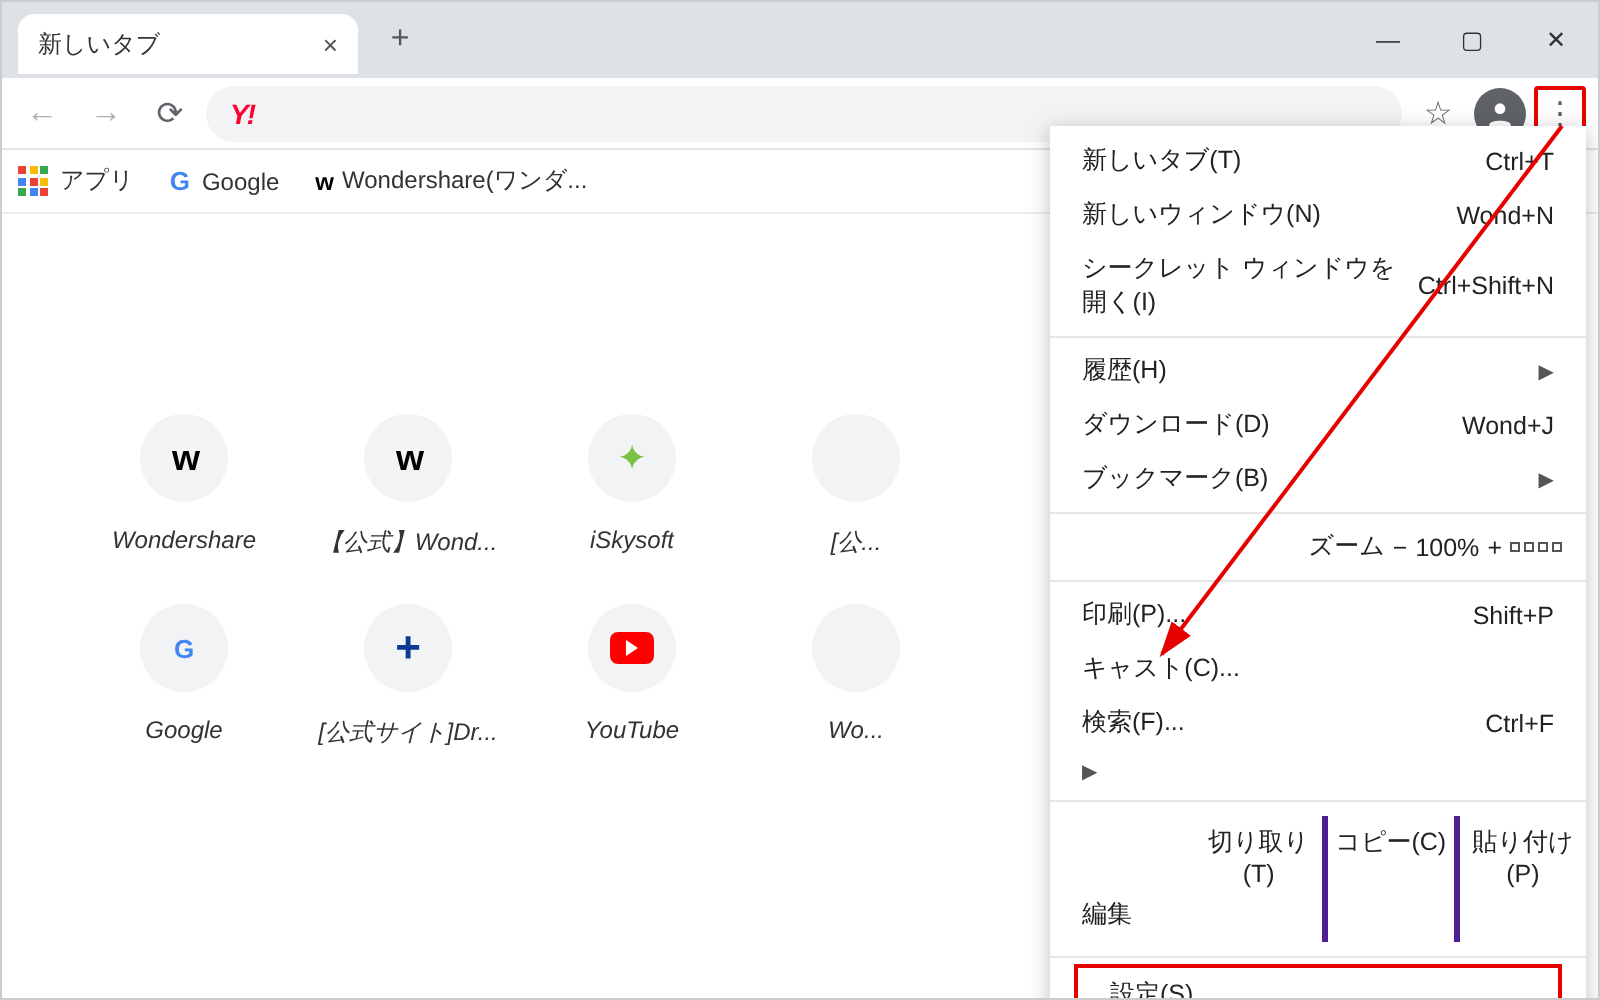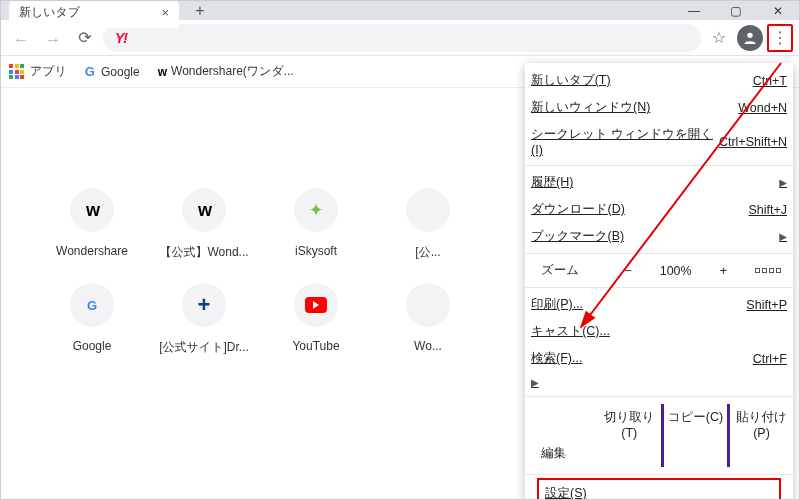--- a/index.html
+++ b/index.html
@@ -1,18 +1,18 @@
 <!DOCTYPE html>
 <html><head>
 <meta charset="utf-8">
 <style>
   * { box-sizing: border-box; margin: 0; padding: 0; font-family: "Meiryo", "Segoe UI", sans-serif; }
   body { background: #fff; width: 800px; height: 500px; overflow: hidden; position: relative; border:1px solid #ccc;}
   
-  .titlebar { display: flex; align-items: center; height: 19px; background: #dee1e6; padding-left: 8px; }
+  .titlebar { display: flex; align-items: center; height: 38px; background: #dee1e6; padding-left: 8px; }
   .tab { display: flex; align-items: center; background: #fff; height: 30px; margin-top: 4px; padding: 0 10px; border-radius: 8px 8px 0 0; min-width: 170px; font-size: 12px; color: #333; position: relative;}
   .tab .close { margin-left: auto; font-size: 13px; color: #555; }
   .newtab { width: 26px; height: 26px; margin-left: 8px; display:flex; align-items:center; justify-content:center; color:#555; font-size:16px;}
   .win-controls { margin-left: auto; display: flex; }
   .win-btn { width: 42px; height: 30px; display:flex; align-items:center; justify-content:center; font-size:12px; color:#333;}
   
   .toolbar { display: flex; align-items: center; height: 36px; padding: 0 6px; gap: 4px; border-bottom: 1px solid #e3e3e3;}
   .tbtn { width: 28px; height: 28px; display:flex; align-items:center; justify-content:center; color:#5f6368; border-radius:50%;}
   .tbtn.disabled { color: #b0b0b0; }
   .addr { flex: 1; display:flex; align-items:center; height: 28px; background:#f1f3f4; border-radius:14px; padding:0 12px; font-size:13px; color:#202124;}
@@ -35,32 +35,32 @@
   .apps-icon span:nth-child(7){background:#34a853;}
   .apps-icon span:nth-child(8){background:#4285f4;}
   .apps-icon span:nth-child(9){background:#ea4335;}
   .g-icon{font-weight:bold;font-size:13px;}
   .g-icon .b{color:#4285f4;}
   
   .ntp { padding: 100px 40px 0 40px;}
   .tiles { display:grid; grid-template-columns: repeat(5, 102px); gap: 22px 10px; }
   .tile { display:flex; flex-direction:column; align-items:center; font-size:12px; color:#333; }
   .tile .circ { width:44px;height:44px;border-radius:50%;background:#f1f3f4;display:flex;align-items:center;justify-content:center;font-size:18px;margin-bottom:12px;}
-  .tile .label{max-width:96px;white-space:nowrap;overflow:hidden;text-overflow:ellipsis;text-align:center;}
+  .tile .label{max-width:96px;white-space:nowrap;overflow:hidden;text-overflow:ellipsis;text-align:center;font-style:italic;}
   .ws{color:#000;font-weight:900;letter-spacing:-2px;}
   .isky{color:#7ac143;}
   .plus{color:#0a3d91;font-weight:900;font-size:22px;}
   .yt{width:22px;height:16px;background:#ff0000;border-radius:4px;position:relative;}
   .yt::after{content:"";position:absolute;left:8px;top:4px;border-left:6px solid #fff;border-top:4px solid transparent;border-bottom:4px solid transparent;}
   
   .menu { position:absolute; top:62px; right:6px; width:268px; background:#fff; box-shadow:0 2px 10px rgba(0,0,0,.25); font-size:12.5px; color:#222; z-index:10; padding:4px 0;}
-  .mi { display:flex; align-items:center; padding:5px 6px; justify-content:space-between;text-decoration:underline;}
+  .mi { display:flex; align-items:center; padding:5px 16px; justify-content:space-between;}
   .mi .arrow{color:#555;font-size:10px;}
   .sep{height:1px;background:#e6e6e6;margin:3px 0;}
-  .zoomrow{display:flex;align-items:center;padding:5px 12px 5px 16px;gap:28px;}
+  .zoomrow{display:flex;align-items:center;padding:5px 12px 5px 16px;gap:4px;text-align:right;}
   .zoomrow .zl{flex:1;}
   .zoomrow .fs{display:flex;gap:2px;}
   .zoomrow .fs span{display:block;width:5px;height:5px;border:1.5px solid #555;}
   .editrow{display:flex;padding:4px 0;}
   .editrow div{flex:1;text-align:center;padding:5px 0;border-right:3px solid #4c1d95;}
   .editrow div:first-child{text-align:left;padding-left:16px;border-right:none;flex:0.9;margin-top:36px;}
   .editrow div:last-child{border-right:none;}
   .hl{border:2px solid #e60000;margin:0 12px;}
   
   .anno{position:absolute;pointer-events:none;z-index:20;}
@@ -193,21 +193,21 @@
       <span>シークレット ウィンドウを開く(I)</span>
       <span>Ctrl+Shift+N</span>
     </div>
   <div class="sep"></div>
   <div class="mi">
       <span>履歴(H)</span>
       <span class="arrow">▶</span>
     </div>
   <div class="mi">
       <span>ダウンロード(D)</span>
-      <span>Shift+J</span>
+      <span>Wond+J</span>
     </div>
   <div class="mi">
       <span>ブックマーク(B)</span>
       <span class="arrow">▶</span>
     </div>
   <div class="sep"></div>
   <div class="zoomrow">
     <span class="zl">ズーム</span>
     <span>−</span>
     <span>100%</span>

